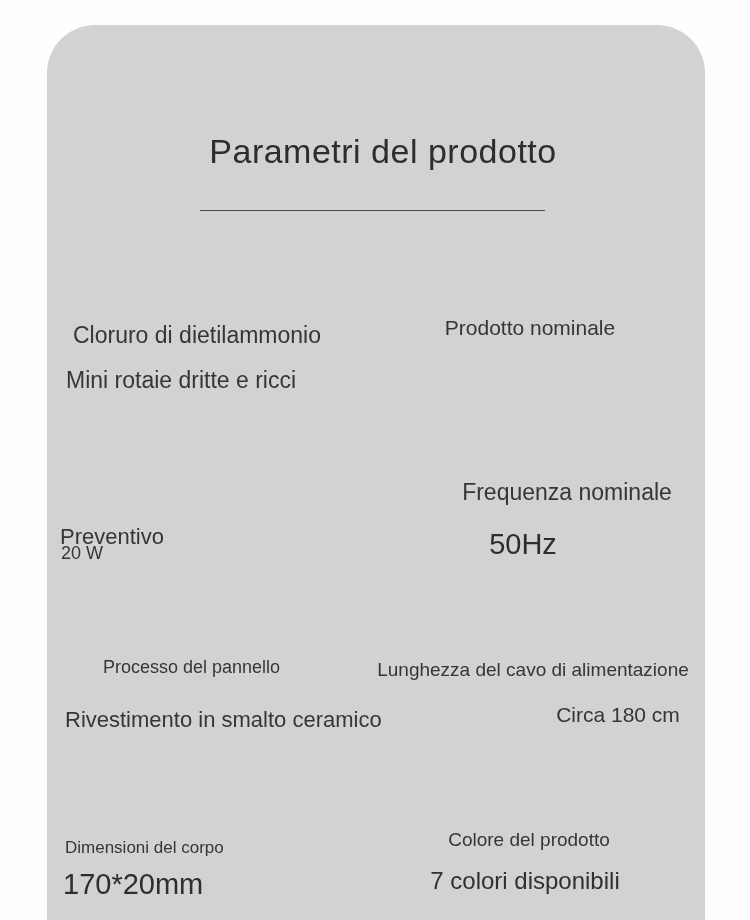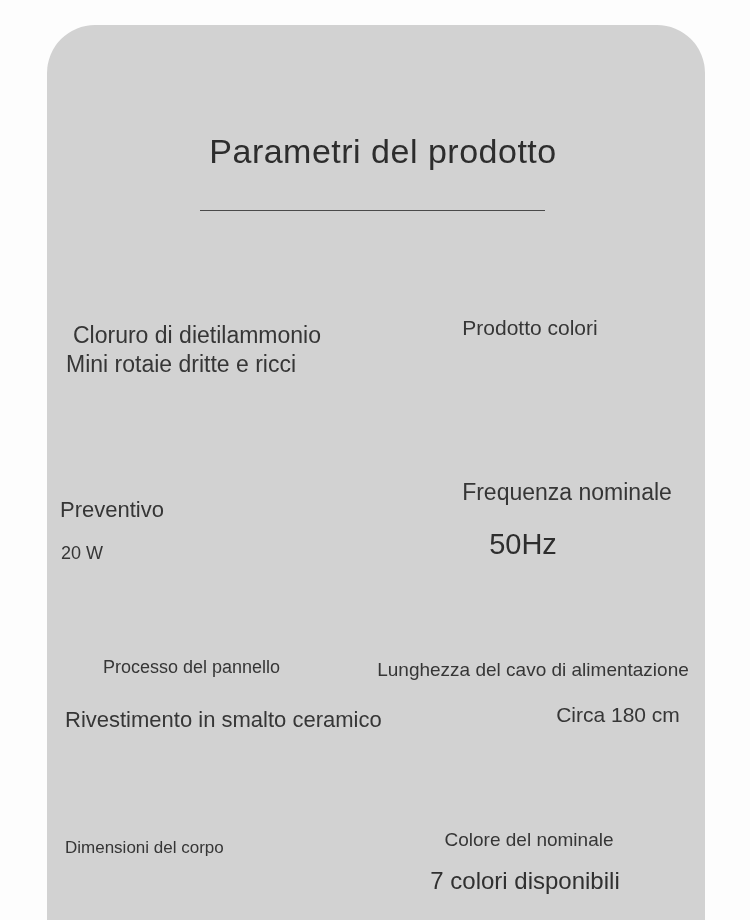--- a/index.html
+++ b/index.html
@@ -46,26 +46,26 @@
   .title-divider {
     position: absolute;
     left: 153px;
     top: 185px;
     width: 345px;
     height: 1px;
     background: #4a4a4a;
   }
   
   .l1-label { left: 14px;  top: 297px; font-size: 23px; margin-left: 12px; }
-  .l1-value { left: 19px;  top: 326px; font-size: 23px; }
+  .l1-value { left: 19px;  top: 342px; font-size: 23px; }
   
   .r1-label { left: 483px; top: 291px; font-size: 21px; }
   .r1-value { left: 491px; top: 336px; font-size: 28px; color: #303030; }
   
-  .l2-label { left: 13px;  top: 472px; font-size: 22px; }
+  .l2-label { left: 13px;  top: 499px; font-size: 22px; }
   .l2-value { left: 14px;  top: 518px; font-size: 18px; text-align: right; }
   
   .r2-label { left: 520px; top: 454px; font-size: 23px; }
   .r2-value { left: 476px; top: 503px; font-size: 29px; color: #2e2e2e; }
   
   .l3-label { left: 16px;  top: 632px; font-size: 18px; margin-left: 40px; }
   .l3-value { left: 18px;  top: 682px; font-size: 22px; }
   
   .r3-label { left: 486px; top: 634px; font-size: 19px; }
   .r3-value { left: 571px; top: 678px; font-size: 21px; }
@@ -81,33 +81,34 @@
 
 <div class="stage">
   <div class="card">
 
     <div class="txt page-title">Parametri del prodotto</div>
     <div class="title-divider"></div>
 
     <div class="txt l1-label">Cloruro di dietilammonio</div>
     <div class="txt l1-value">Mini rotaie dritte e ricci</div>
 
-    <div class="txt r1-label center">Prodotto colori</div>
+    <div class="txt r1-label center">Prodotto nominale</div>
 
     <div class="txt l2-label">Preventivo</div>
     <div class="txt l2-value">20 W</div>
 
     <div class="txt r2-label center">Frequenza nominale</div>
     <div class="txt r2-value center">50Hz</div>
 
     <div class="txt l3-label">Processo del pannello</div>
     <div class="txt r3-label center">Lunghezza del cavo di alimentazione</div>
 
     <div class="txt l3-value">Rivestimento in smalto ceramico</div>
     <div class="txt r3-value center">Circa 180 cm</div>
 
     <div class="txt l4-label">Dimensioni del corpo</div>
+    <div class="txt l4-value">170*20mm</div>
 
-    <div class="txt r4-label center">Colore del nominale</div>
+    <div class="txt r4-label center">Colore del prodotto</div>
     <div class="txt r4-value center">7 colori disponibili</div>
 
   </div>
 </div>
 
 </body></html>

